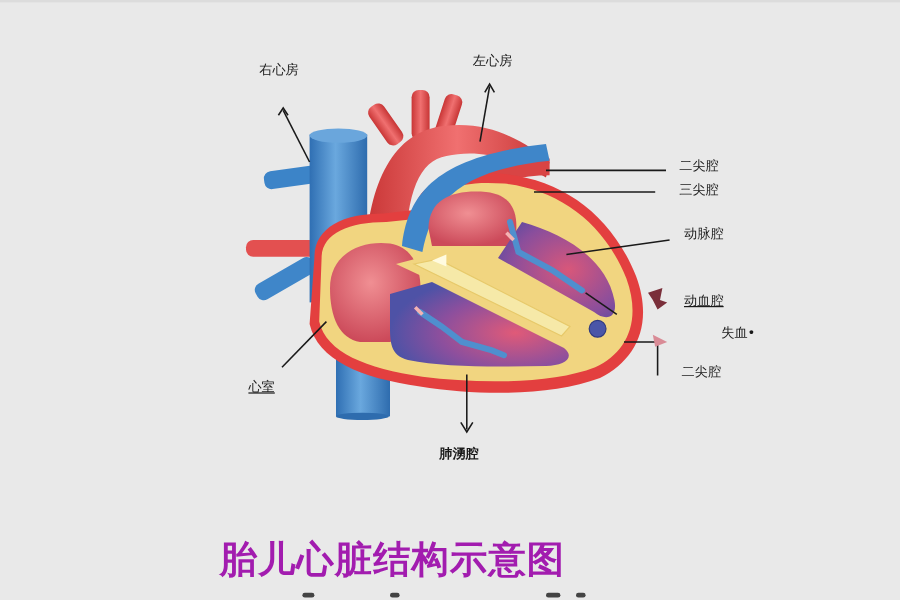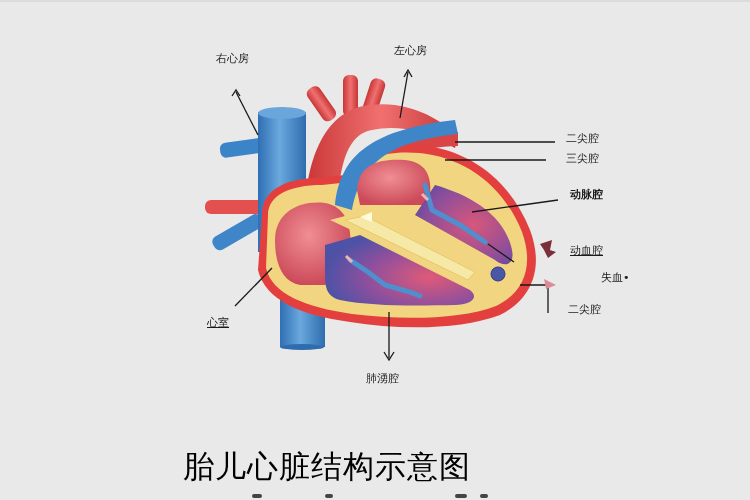--- a/index.html
+++ b/index.html
@@ -10,21 +10,21 @@
       position: relative;
     }
     .topbar { position: absolute; left: 0; top: 0; width: 750px; height: 2px; background: #dcdcdc; }
     #diagram { position: absolute; left: 0; top: 0; width: 750px; height: 500px; }
     .lbl {
       position: absolute; font-size: 11px; color: #1a1a1a; white-space: nowrap;
       line-height: 1;
     }
     .title {
       position: absolute; left: 0; width: 654px; top: 446px;
-      text-align: center; font-size: 31px; font-weight: normal; color: #000000;
+      text-align: center; font-size: 31px; font-weight: bold; color: #a21caf;
       letter-spacing: 1px;
     }
     .subtitle-strip {
       position: absolute; left: 230px; top: 492px; width: 300px; height: 8px;
     }
     .subtitle-strip span {
       position: absolute; top: 2px; height: 4px; background: #444; border-radius: 2px;
     }
   </style>
 </head>
@@ -121,26 +121,26 @@
   </g>
 
   <polygon points="540,244 552,240 550,250 556,252 548,258 544,250" fill="#7a2f3a"></polygon>
   <polygon points="544,279 556,285 546,289" fill="#d98b96"></polygon>
 </svg>
 
 <div class="lbl" style="left:216px; top:53px;">右心房</div>
 <div class="lbl" style="left:394px; top:45px;">左心房</div>
 <div class="lbl" style="left:566px; top:133px;">二尖腔</div>
 <div class="lbl" style="left:566px; top:153px;">三尖腔</div>
-<div class="lbl" style="left:570px; top:189px;font-weight:bold;">动脉腔</div>
+<div class="lbl" style="left:570px; top:189px;">动脉腔</div>
 <div class="lbl" style="left:570px; top:245px;text-decoration:underline;">动血腔</div>
 <div class="lbl" style="left:601px; top:272px;">失血•</div>
 <div class="lbl" style="left:568px; top:304px;">二尖腔</div>
 <div class="lbl" style="left:207px; top:317px;text-decoration:underline;">心室</div>
-<div class="lbl" style="left:366px; top:373px;">肺湧腔</div>
+<div class="lbl" style="left:366px; top:373px;font-weight:bold;">肺湧腔</div>
 
 <div class="title">胎儿心脏结构示意图</div>
 
 <div class="subtitle-strip">
   <span style="left:22px; width:10px;"></span>
   <span style="left:95px; width:8px;"></span>
   <span style="left:225px; width:12px;"></span>
   <span style="left:250px; width:8px;"></span>
 </div>
 

